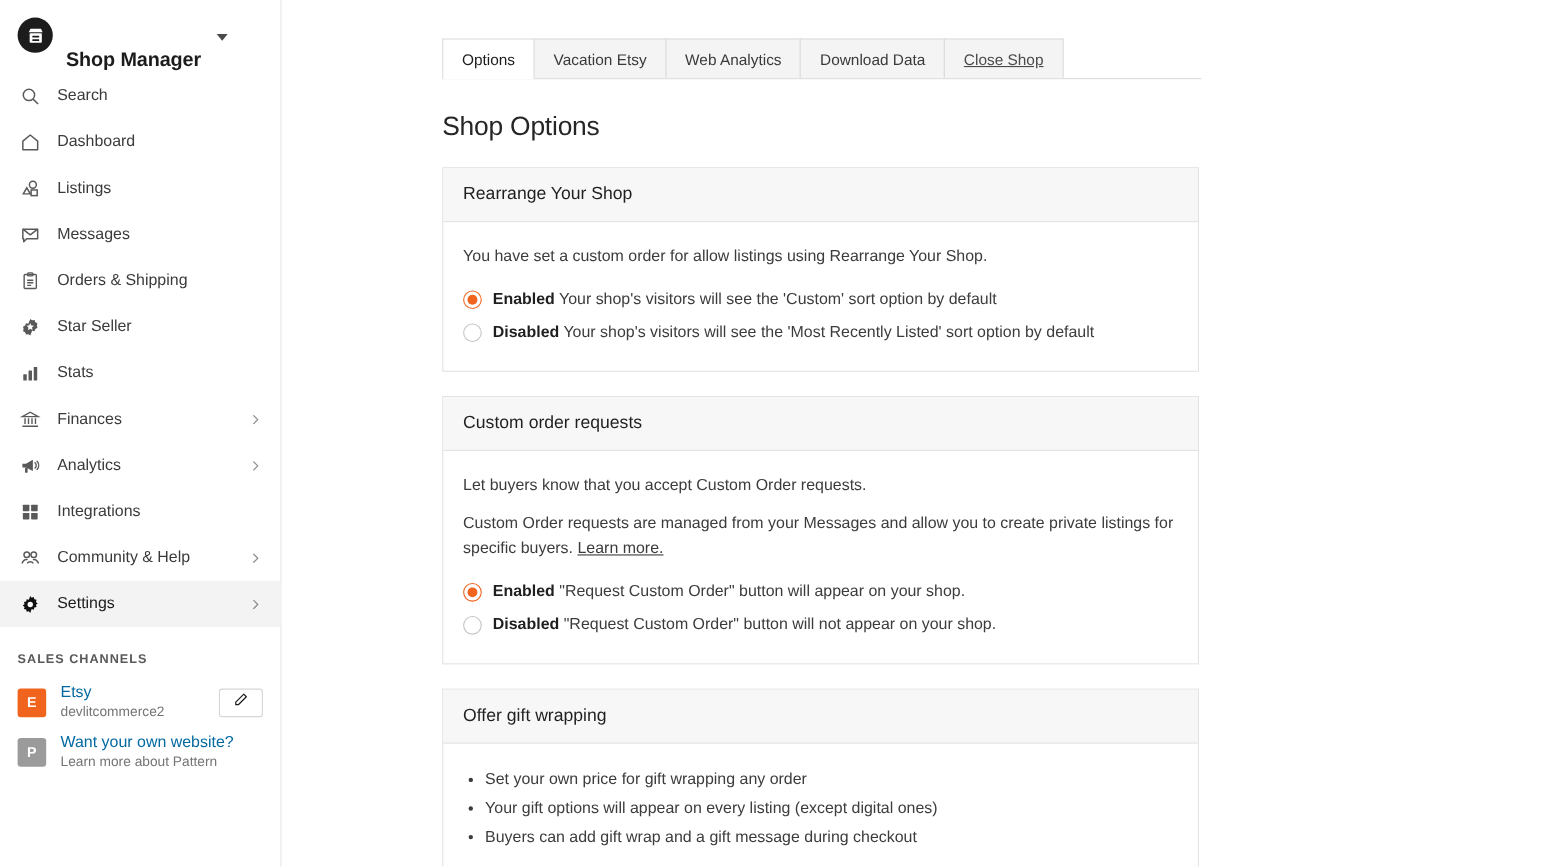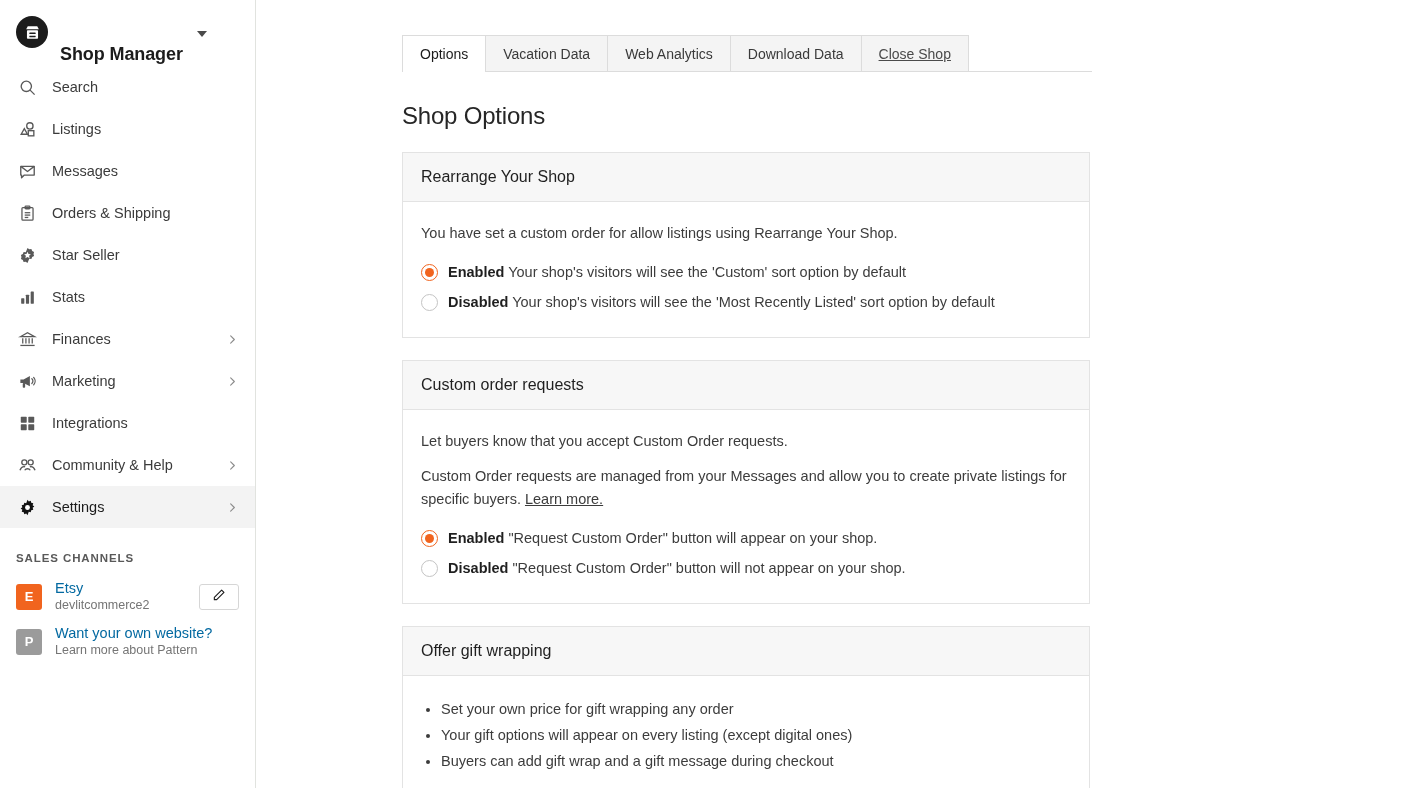--- a/index.html
+++ b/index.html
@@ -204,20 +204,28 @@
       <div class="nav-item">
         <span class="nav-icon">
           <svg width="19" height="19" viewBox="0 0 24 24" fill="none" stroke="currentColor" stroke-width="1.7">
             <circle cx="10.5" cy="10.5" r="6.5"></circle>
               <line x1="15.3" y1="15.3" x2="21" y2="21"></line>
           </svg>
         </span>
         <span class="nav-label">Search</span>
       </div>
 
+      <div class="nav-item">
+        <span class="nav-icon">
+          <svg width="19" height="19" viewBox="0 0 24 24" fill="none" stroke="currentColor" stroke-width="1.7" stroke-linejoin="round">
+            <path d="M3.5 10.5 L12 3.5 L20.5 10.5 V20.5 H3.5 Z"></path>
+          </svg>
+        </span>
+        <span class="nav-label">Dashboard</span>
+      </div>
 
       <div class="nav-item">
         <span class="nav-icon">
           <svg width="19" height="19" viewBox="0 0 24 24" fill="none" stroke="currentColor" stroke-width="1.7">
             <circle cx="15" cy="7.5" r="4"></circle>
             <path d="M4 18 L8 11 L12 18 Z"></path>
             <rect x="13" y="13.5" width="7" height="6.5"></rect>
           </svg>
         </span>
         <span class="nav-label">Listings</span>
@@ -288,21 +296,21 @@
 
       <div class="nav-item">
         <span class="nav-icon">
           <svg width="19" height="19" viewBox="0 0 24 24" fill="currentColor">
             <path d="M3 9.5 h4 L15 5 v13 L7 14 H3 z"></path>
             <rect x="6" y="14" width="3" height="6" rx="1"></rect>
             <path d="M17.5 8.5 a4 4 0 0 1 0 6" fill="none" stroke="currentColor" stroke-width="1.6" stroke-linecap="round"></path>
             <path d="M19.8 6.8 a7 7 0 0 1 0 9.4" fill="none" stroke="currentColor" stroke-width="1.6" stroke-linecap="round"></path>
           </svg>
         </span>
-        <span class="nav-label">Marketing</span>
+        <span class="nav-label">Analytics</span>
         <span class="nav-chev">
           <svg width="11" height="11" viewBox="0 0 24 24" fill="none" stroke="currentColor" stroke-width="2.4" stroke-linecap="round" stroke-linejoin="round">
               <polyline points="8,4 16,12 8,20"></polyline>
             </svg>
         </span>
       </div>
 
       <div class="nav-item">
         <span class="nav-icon">
           <svg width="19" height="19" viewBox="0 0 24 24" fill="currentColor">
@@ -376,21 +384,21 @@
   </aside>
 
   <main class="main">
     <div class="content-col">
 
       <div class="tabbar">
         <div class="tab active">
             <span>Options</span>
           </div>
         <div class="tab">
-            <span>Vacation Data</span>
+            <span>Vacation Etsy</span>
           </div>
         <div class="tab">
             <span>Web Analytics</span>
           </div>
         <div class="tab">
             <span>Download Data</span>
           </div>
         <div class="tab linklike">
             <span>Close Shop</span>
           </div>

